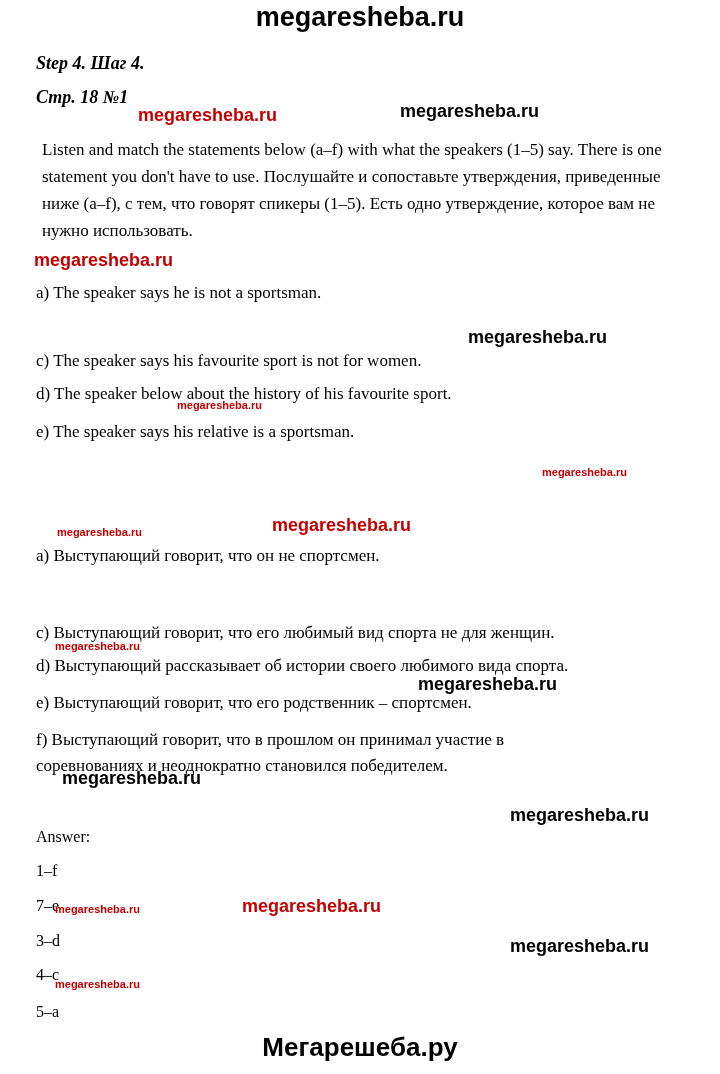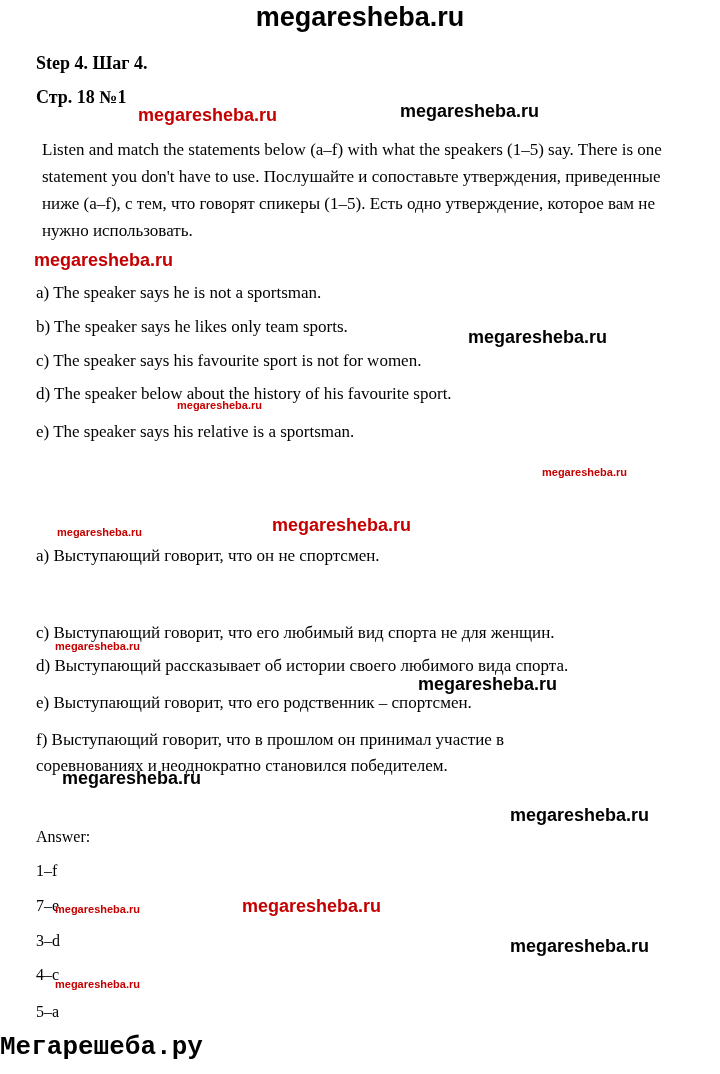--- a/index.html
+++ b/index.html
@@ -28,35 +28,36 @@
     left: 0;
     width: 100%;
     text-align: center;
     font-size: 27px;
     color: #000000;
   }
   .wm-bottom {
     top: 1032px;
     left: 0;
     width: 100%;
+    text-align: center;
     font-size: 26px;
     color: #000000;
-    font-family: Liberation Mono, monospace;
   }
   .wm-black { color: #000000; font-size: 18px; }
   .wm-red   { color: #c40000; font-size: 18px; }
   .wm-small { color: #c40000; font-size: 11px; }
   
   .heading {
     position: absolute;
     left: 36px;
     margin: 0;
     font-size: 18px;
     font-weight: bold;
     font-family: "Liberation Serif", serif;
+    font-style: italic;
   }
   .task {
     position: absolute;
     left: 36px;
     top: 130px;
     width: 655px;
     margin: 6px;
     font-size: 17px;
     line-height: 27px;
   }
@@ -86,21 +87,20 @@
   <h2 class="heading" style="top:87px">Стр. 18 №1</h2>
 
   <span class="wm wm-red" style="left:138px; top:105px">megaresheba.ru</span>
   <span class="wm wm-black" style="left:400px; top:101px">megaresheba.ru</span>
 
   <p class="task">Listen and match the statements below (a–f) with what the speakers (1–5) say. There is one statement you don't have to use. Послушайте и сопоставьте утверждения, приведенные ниже (a–f), с тем, что говорят спикеры (1–5). Есть одно утверждение, которое вам не нужно использовать.</p>
 
   <span class="wm wm-red" style="left:34px; top:250px">megaresheba.ru</span>
 
   <div class="stmt" style="top:280px">a) The speaker says he is not a sportsman.</div>
-  <div class="stmt" style="top:314px">b) The speaker says he likes only team sports.</div>
   <span class="wm wm-black" style="left:468px; top:327px">megaresheba.ru</span>
   <div class="stmt" style="top:348px">c) The speaker says his favourite sport is not for women.</div>
   <div class="stmt" style="top:381px">d) The speaker below about the history of his favourite sport.</div>
   <span class="wm wm-small" style="left:177px; top:399px">megaresheba.ru</span>
   <div class="stmt" style="top:419px">e) The speaker says his relative is a sportsman.</div>
   <span class="wm wm-small" style="left:542px; top:466px">megaresheba.ru</span>
 
   <span class="wm wm-small" style="left:57px; top:526px">megaresheba.ru</span>
   <span class="wm wm-red" style="left:272px; top:515px">megaresheba.ru</span>
 

